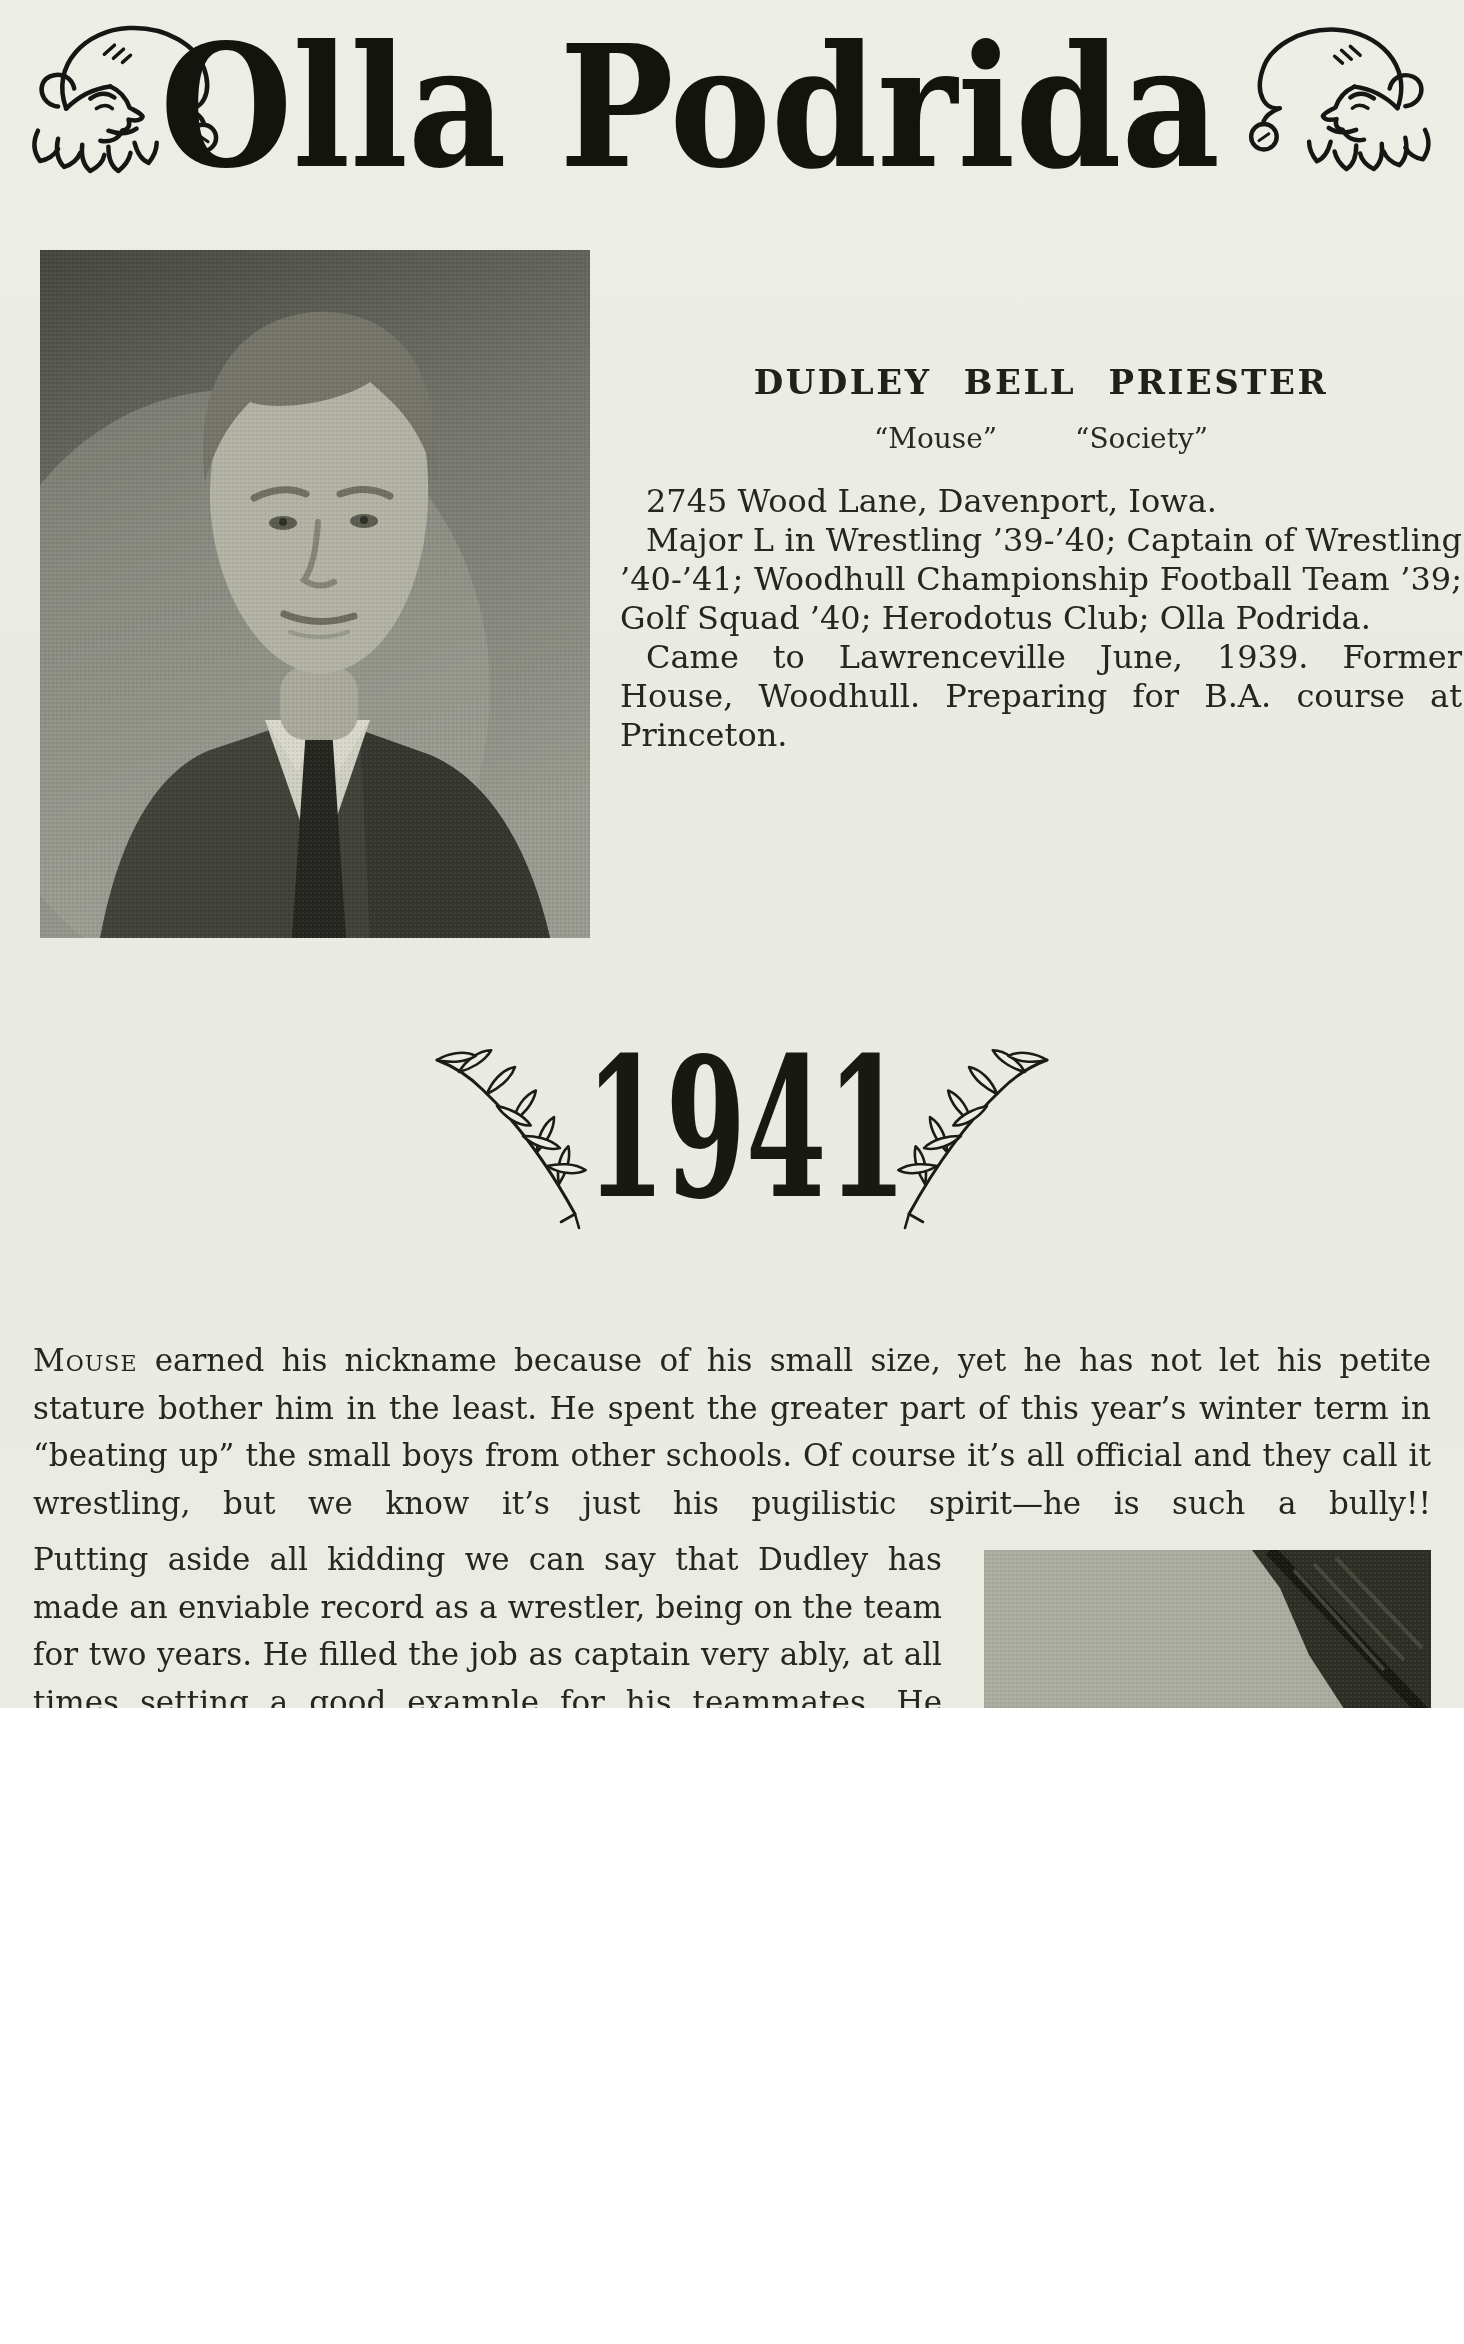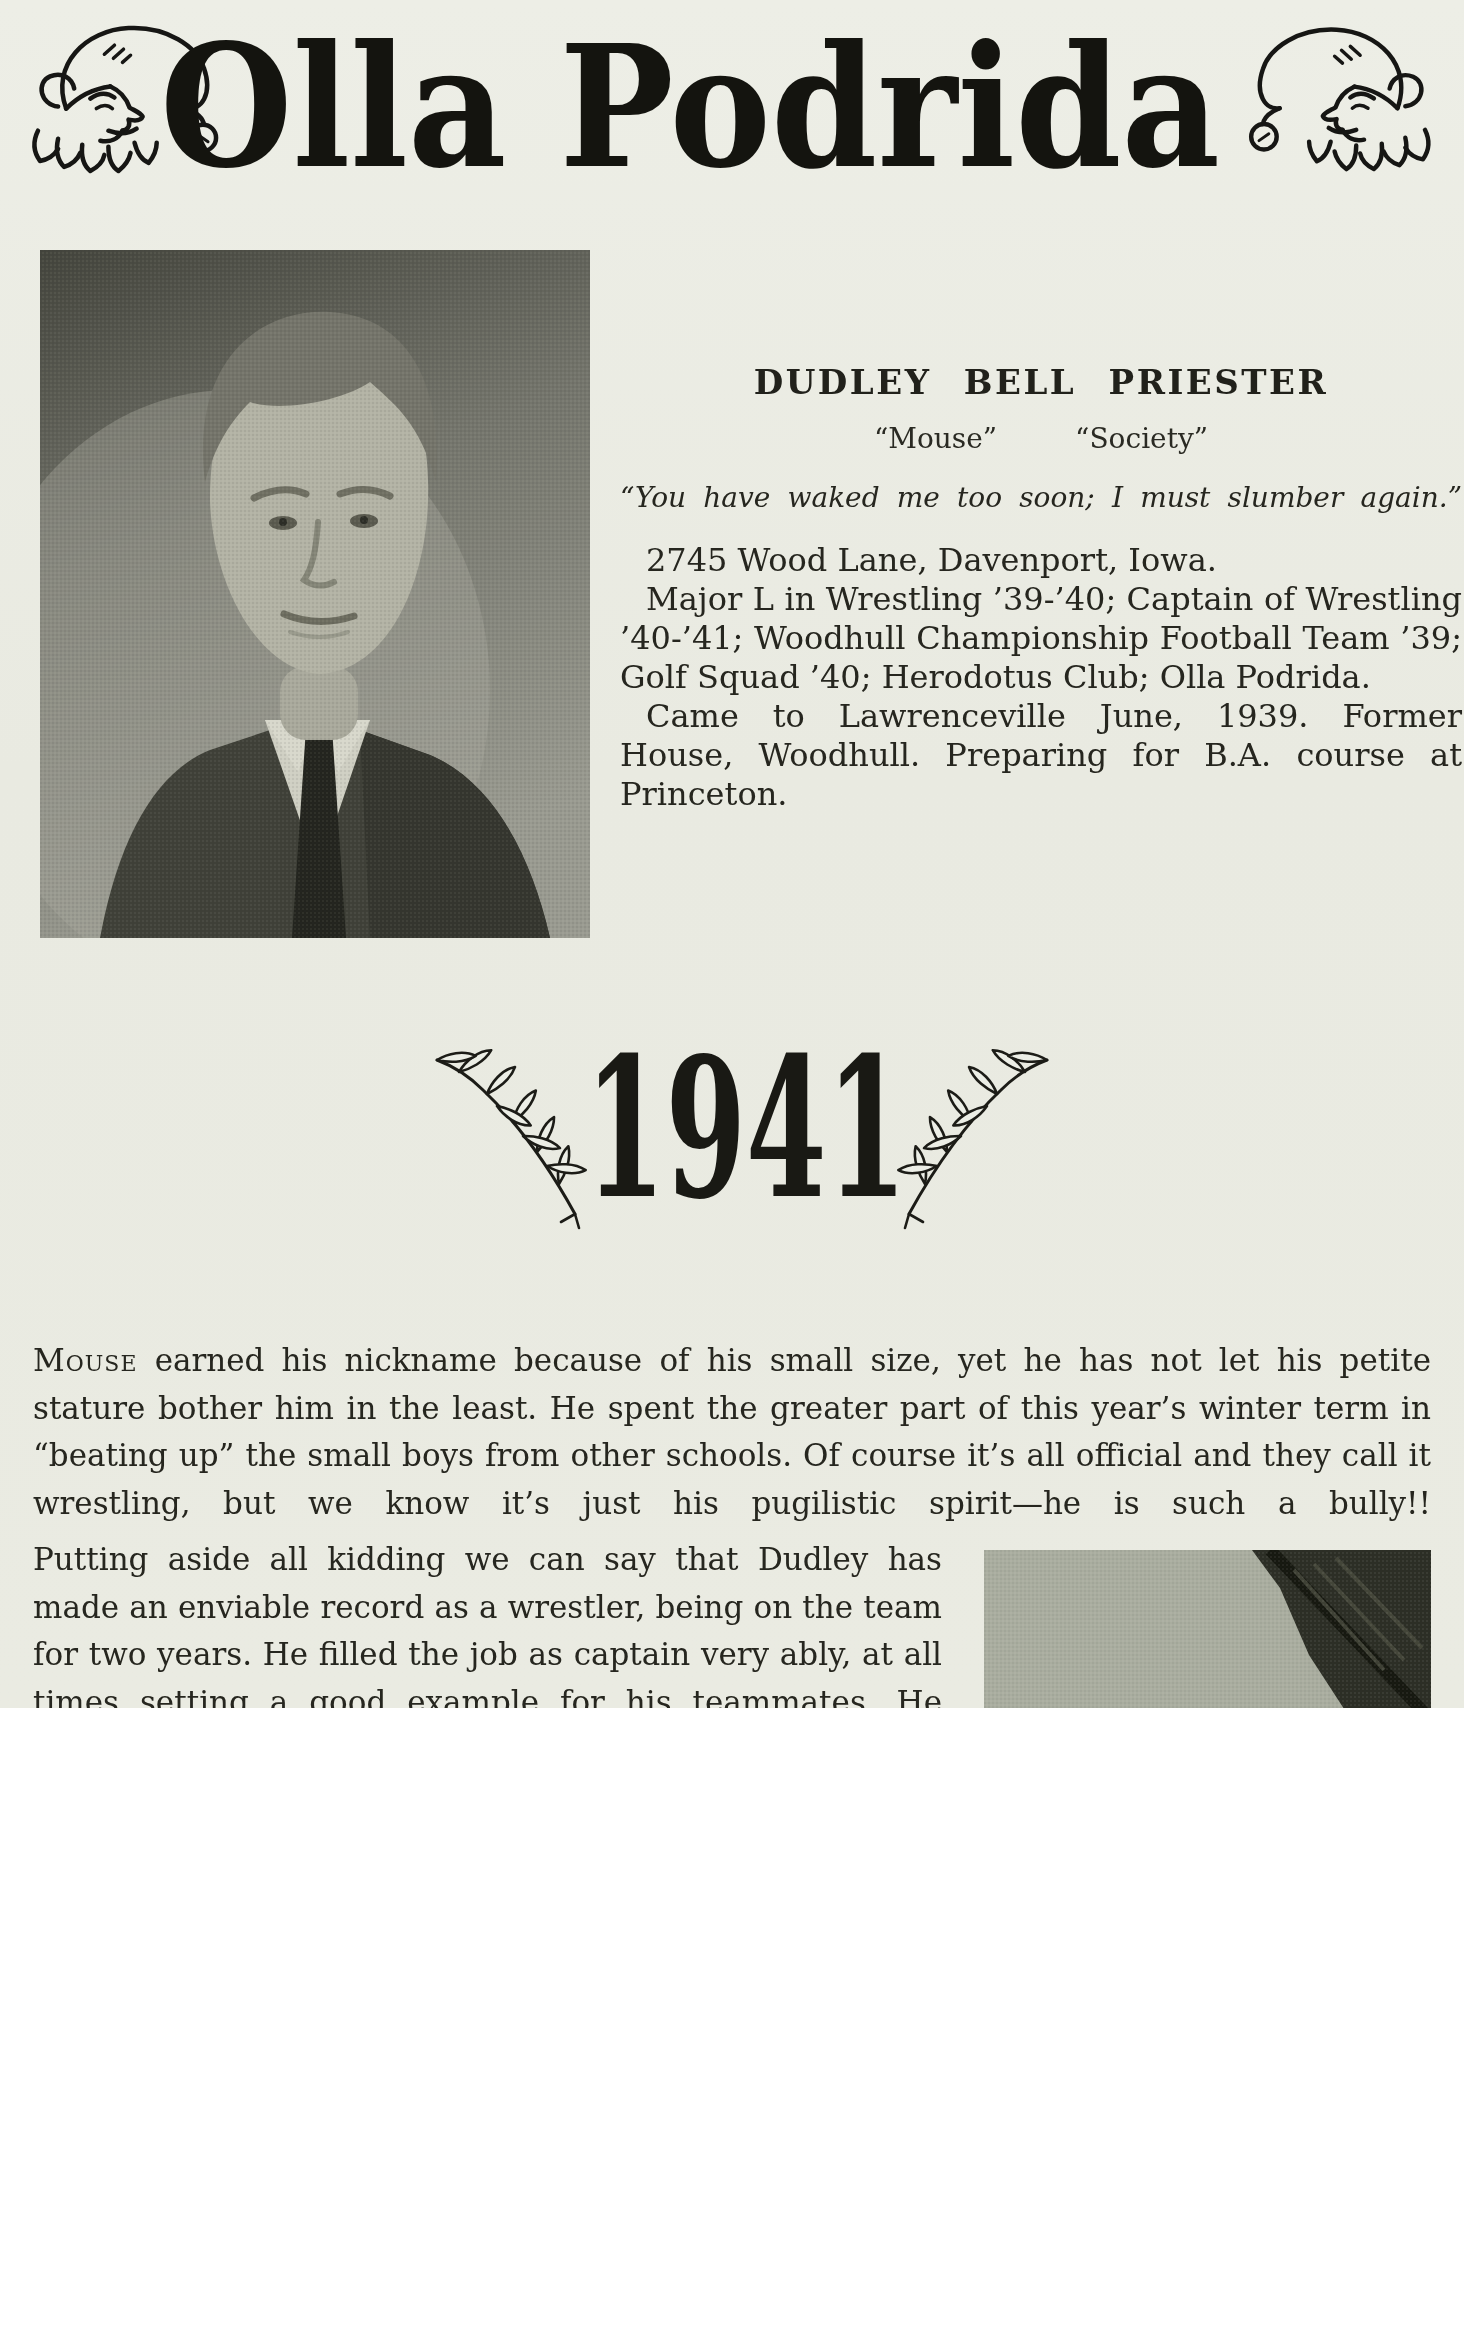--- a/index.html
+++ b/index.html
@@ -133,21 +133,20 @@
       <rect width="550" height="688" fill="url(#halftone)"></rect>
     </svg>
   </figure>
 
   <section class="right-col">
     <h1 class="profile-name">DUDLEY  BELL  PRIESTER</h1>
     <div class="nicknames">
       <span>“Mouse”</span>
       <span>“Society”</span>
     </div>
-    <div class="quote">“You have waked me too soon; I must slumber again.”</div>
     <div class="details">
       <p>2745 Wood Lane, Davenport, Iowa.</p>
       <p>Major L in Wrestling ’39-’40; Captain of Wrestling ’40-’41; Woodhull Championship Football Team ’39; Golf Squad ’40; Herodotus Club; Olla Podrida.</p>
       <p>Came to Lawrenceville June, 1939. Former House, Woodhull. Preparing for B.A. course at Princeton.</p>
     </div>
   </section>
 
   <svg class="year-svg" viewBox="0 0 650 225">
     <defs>
       <path id="leaf" d="M0 0 C10 -5 23 -15 27 -28 C14 -25 4 -12 0 0 Z" fill="#eceee6" stroke="#1c1c17" stroke-width="2.6" stroke-linejoin="round"></path>

